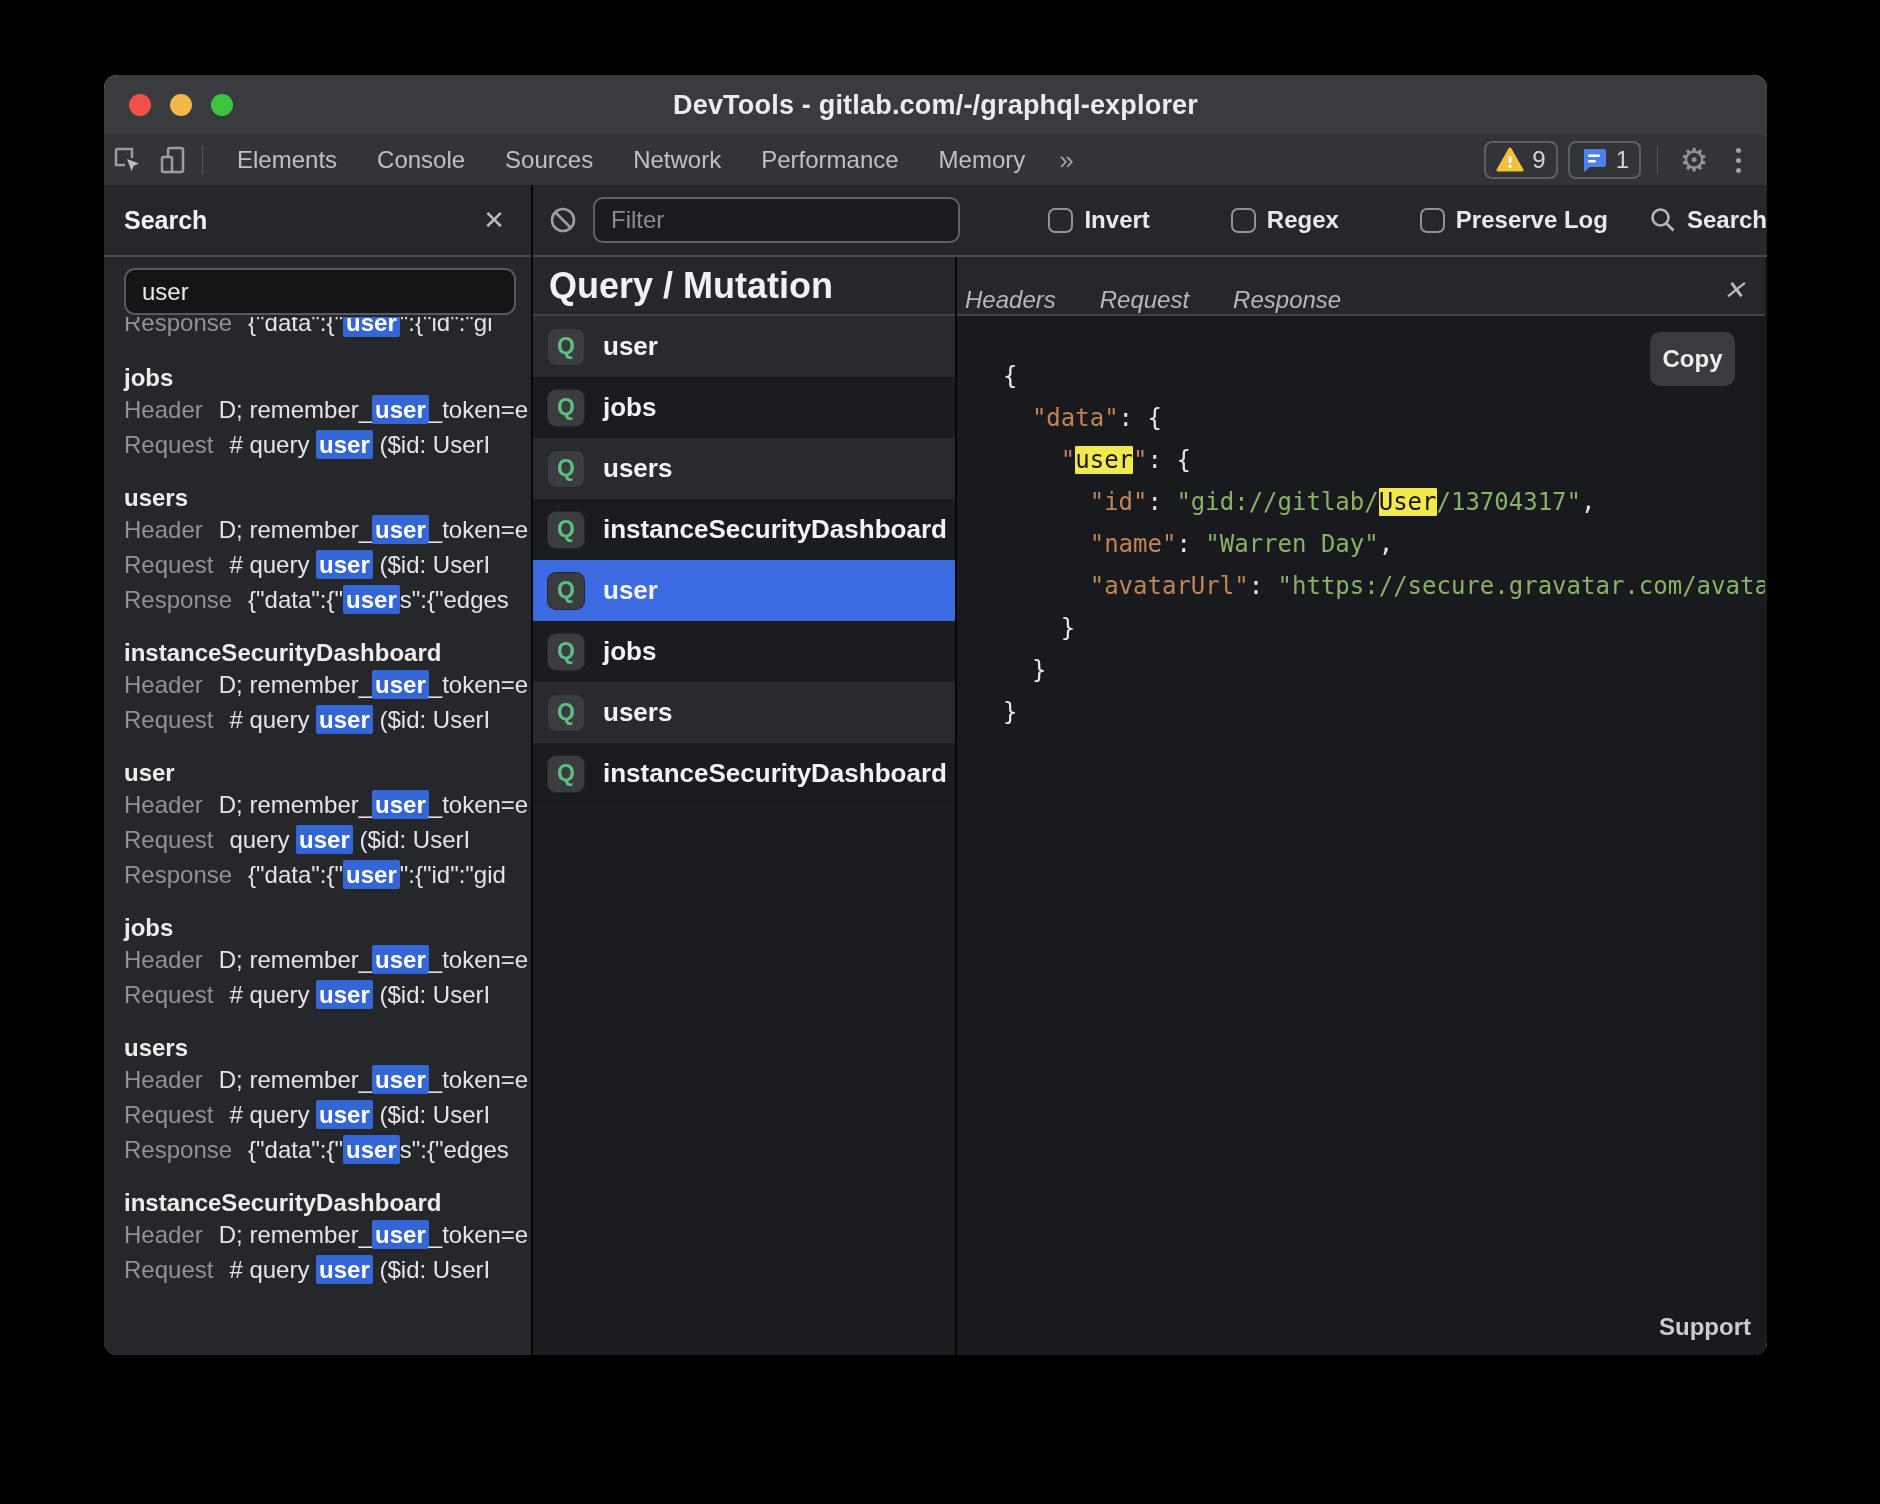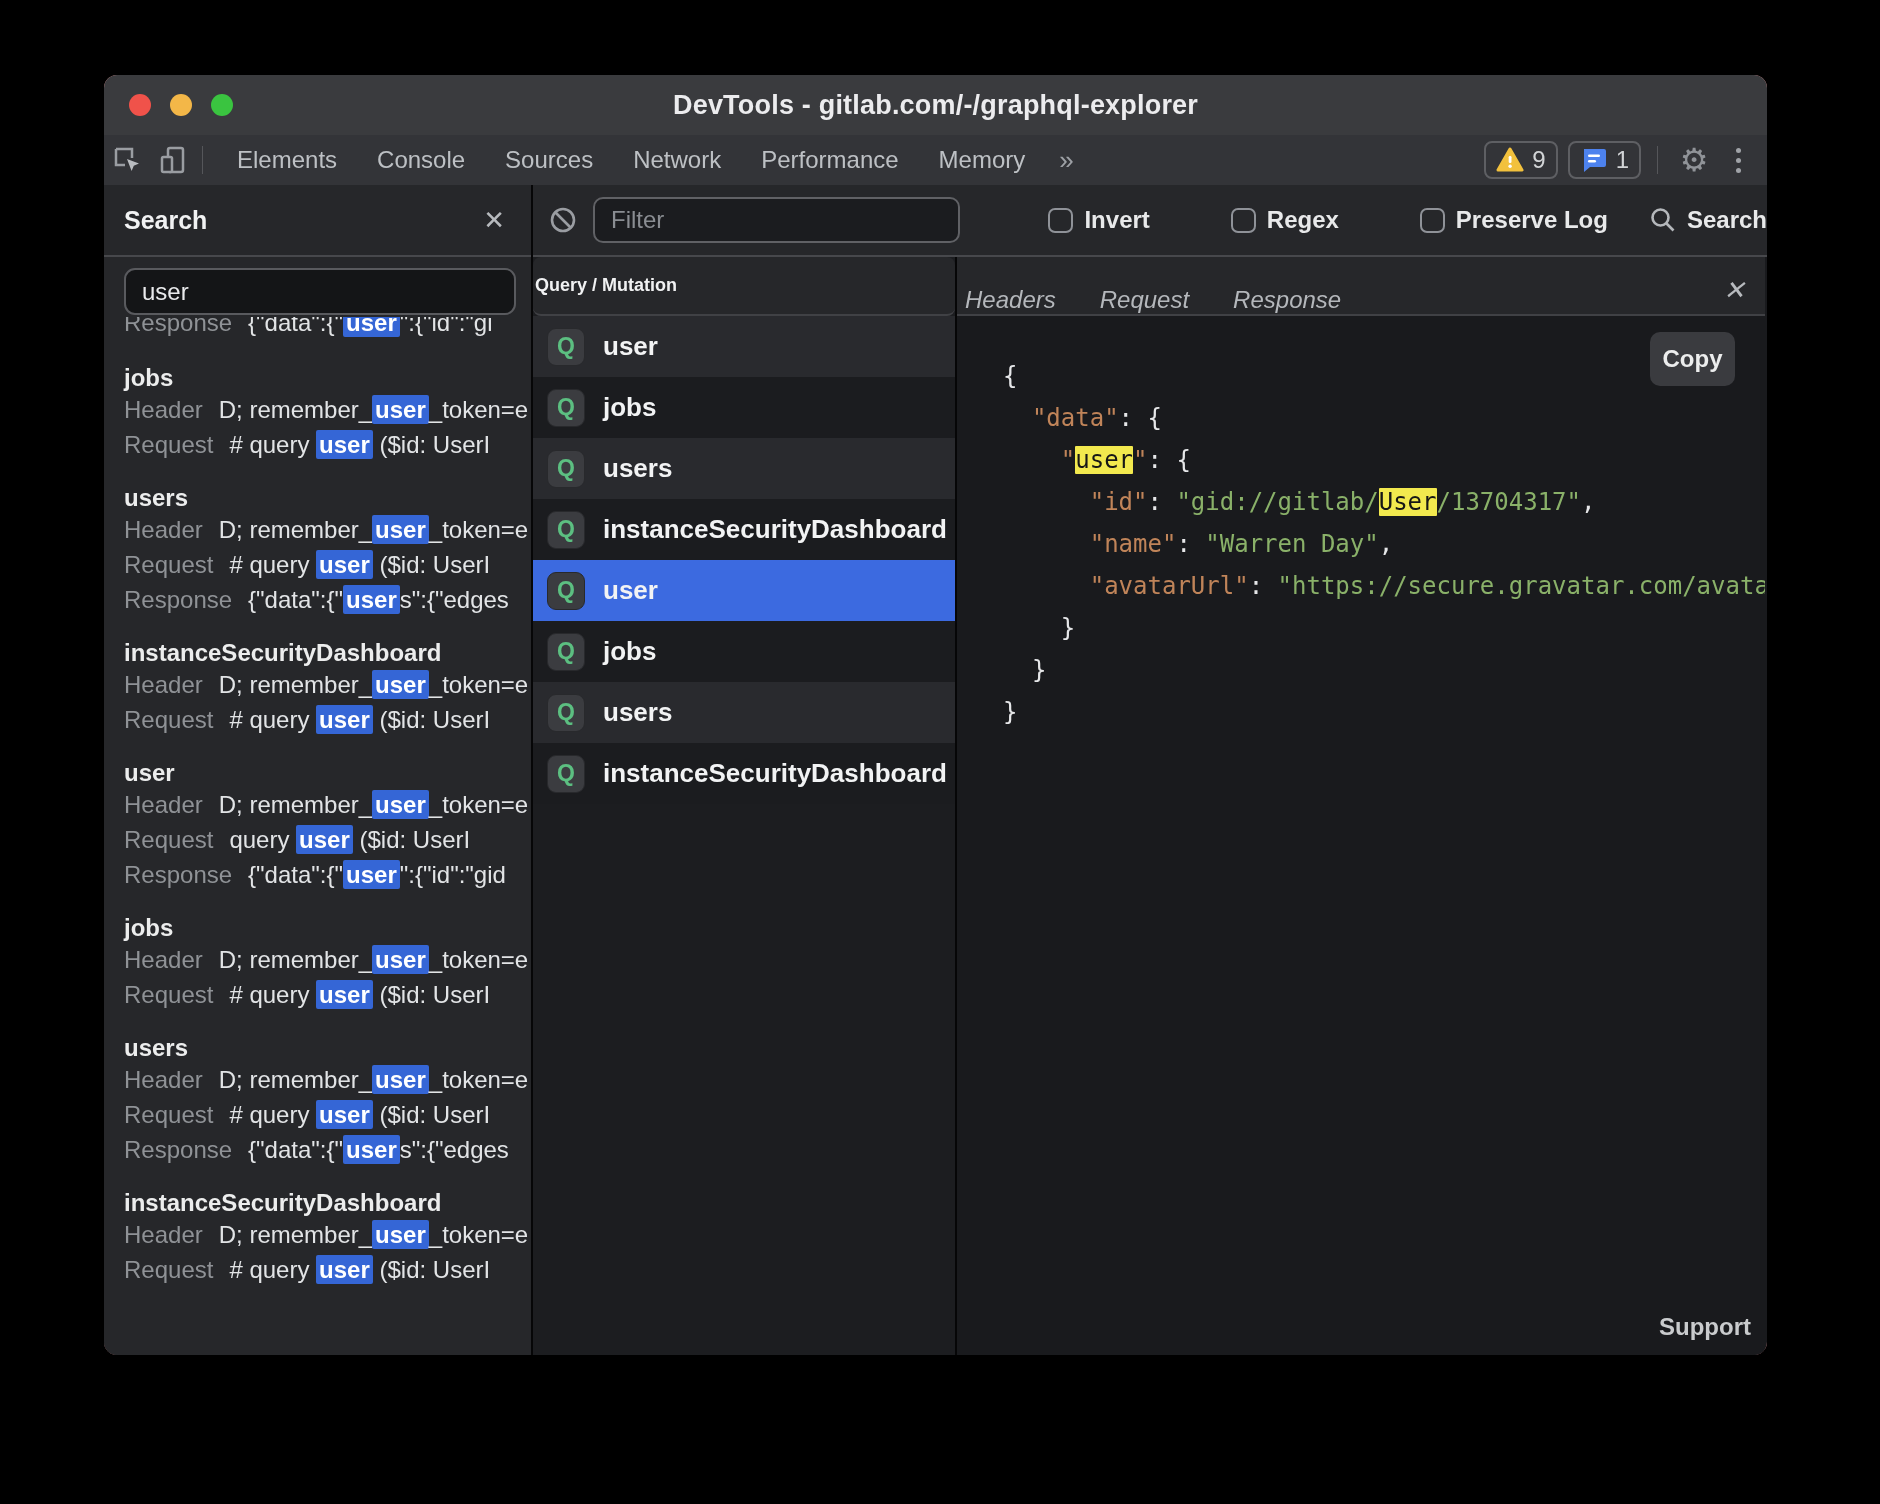--- a/index.html
+++ b/index.html
@@ -65,22 +65,22 @@
   .filter-input::placeholder { color:#8a8d92; }
   .cbgroup { display:flex; align-items:center; gap:11px; cursor:pointer;margin-left:44px; }
   .cbbox { width:25px; height:25px; border:2px solid #8f9298; border-radius:7px; background:transparent; }
   .cblabel { color:#e8e9ea; font-size:24px; font-weight:600; white-space:nowrap; }
   .searchgrp { display:flex; align-items:center; gap:10px; margin-left:41px; cursor:pointer; }
   .searchgrp .cblabel { font-weight:600; }
 
   .lower { position:absolute; left:0; top:72px; width:1234px; height:1098px; display:flex; }
   .mid-col { width:424px; height:100%; background:#1c1d20; border-right:2px solid #060607; flex:none; }
   .mid-header { height:59px; background:#26272a; border-bottom:2px solid #404145;
-                display:flex; align-items:center; padding-left:2px;
-                color:#f0f1f2; font-size:18px; font-weight:bold;border-radius:8px; }
+                display:flex; align-items:center; padding-left:16px;
+                color:#f0f1f2; font-size:36px; font-weight:bold; }
   .qrow { height:61px; display:flex; align-items:center; padding-left:14px; cursor:pointer; }
   .qrow.odd { background:#292a2e; }
   .qrow.even { background:#1b1c1f; }
   .qrow.sel { background:#3c6ae0; }
   .qbadge { width:38px; height:38px; border-radius:9px; background:#3b3c40; border:1px solid #28292c;
             display:flex; align-items:center; justify-content:center;
             color:#5cbf81; font-size:23px; font-weight:bold; flex:none; }
   .qlabel { margin-left:18px; color:#f2f3f4; font-size:26px; font-weight:bold; white-space:nowrap; }
 
   .detail-col { width:808px; height:100%; background:#191a1d; position:relative; }

